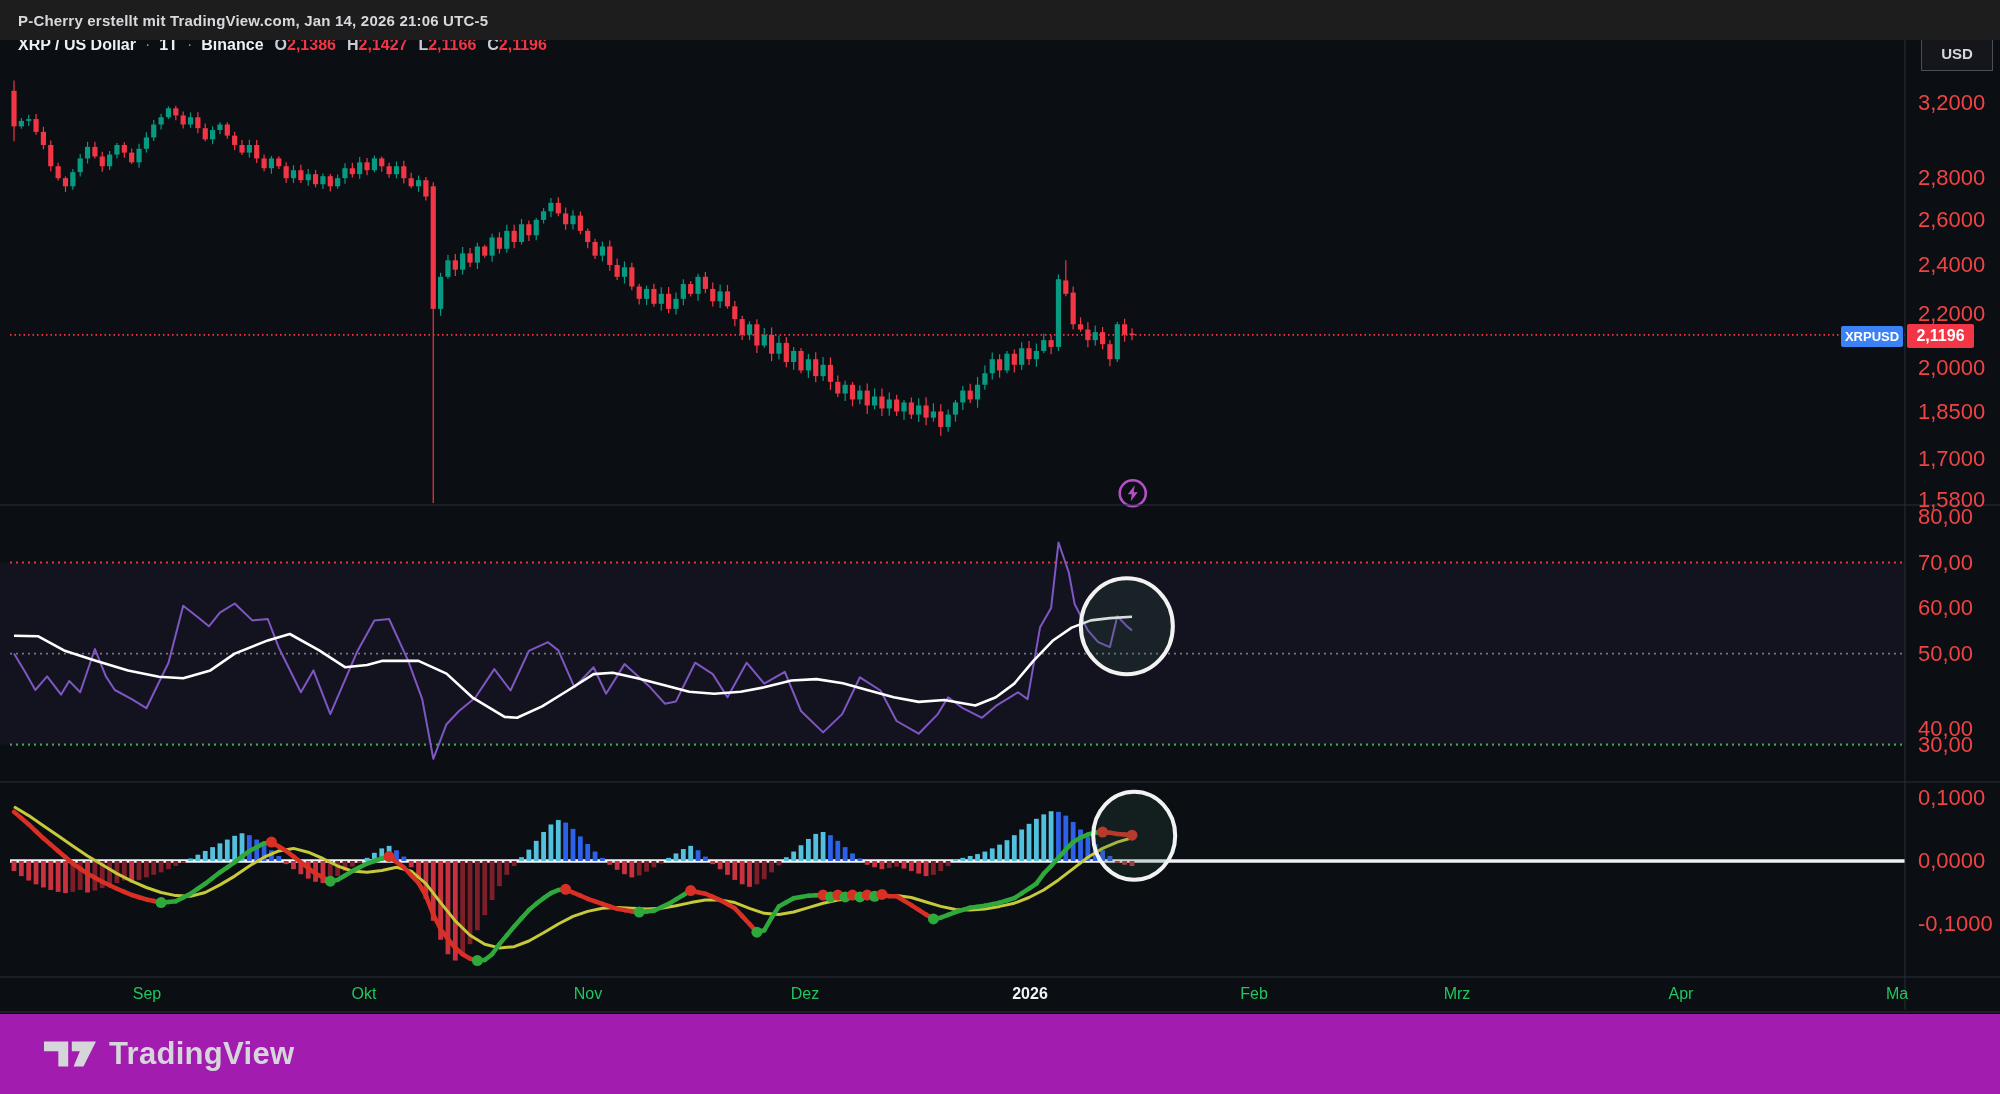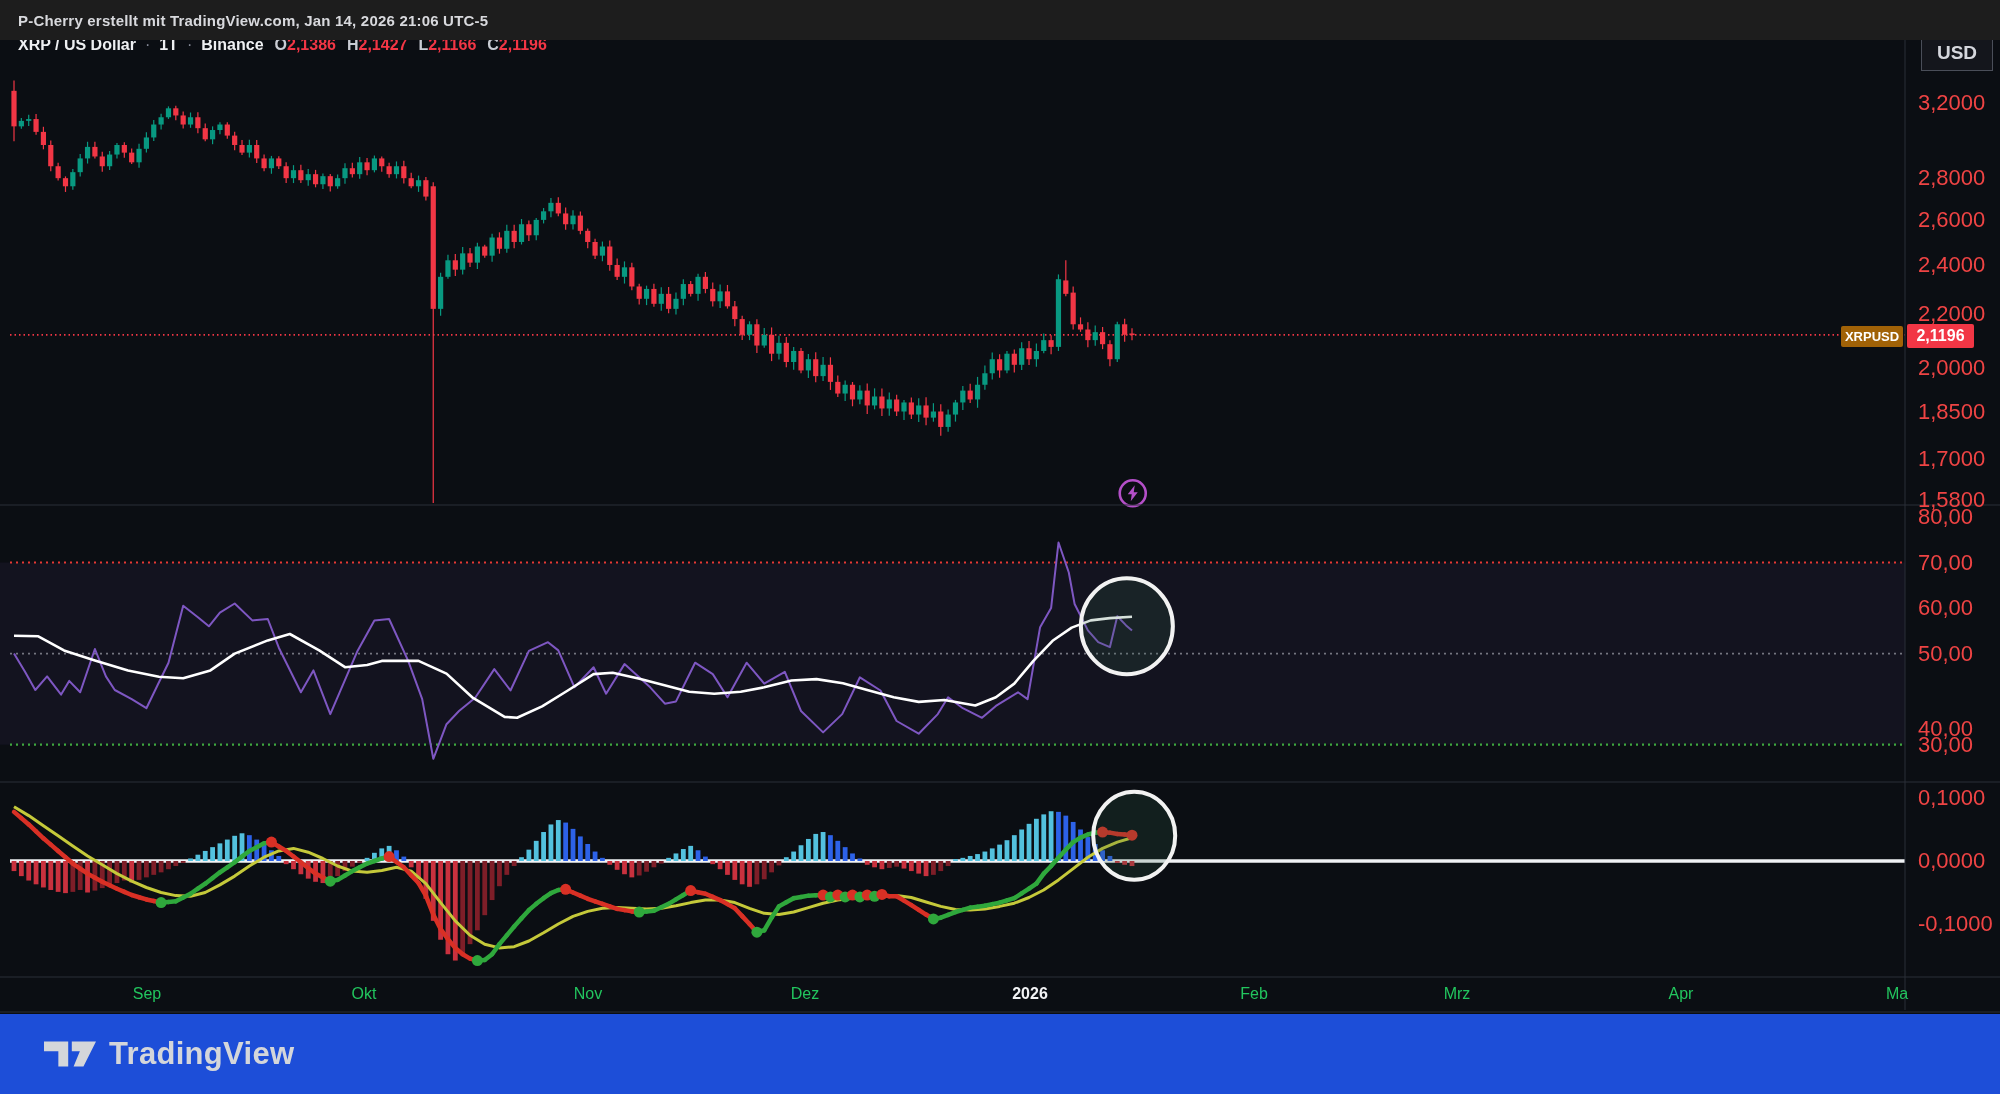--- a/index.html
+++ b/index.html
@@ -19,44 +19,44 @@
   }
   .sym .pair{font-weight:700;color:#EDEFF2}
   .sym .sep{color:#868B98}
   .sym .meta{font-weight:700;color:#EDEFF2}
   .sym .oh{margin-left:2px}
   .sym .oh .lbl{color:#C9CCD4;font-weight:600}
   .sym .oh .val{color:#F23645;font-weight:600}
   .usd-btn{
     position:absolute;top:35px;left:1921px;width:70px;height:34px;
     border:1px solid #4A4E59;border-radius:0;background:#14161C;
-    color:#D5D7DD;font-size:19px;font-weight:700;
+    color:#D5D7DD;font-size:15px;font-weight:700;
     display:flex;align-items:center;justify-content:center;z-index:4;cursor:pointer
   }
   .axis-label{
     position:absolute;left:1918px;transform:translateY(-50%);
     font-size:22px;color:#ef4444;z-index:3;white-space:nowrap
   }
   .time-label{
     position:absolute;top:985px;transform:translateX(-50%);
     font-size:16px;color:#22c55e;z-index:3
   }
   .time-label.year{color:#F2F3F5;font-weight:700}
   .badge-sym{
     position:absolute;left:1841px;top:326px;width:62px;height:21px;border-radius:2px;
-    background:#a16207;color:#FFF;font-size:13px;font-weight:700;
+    background:#3b82f6;color:#FFF;font-size:13px;font-weight:700;
     display:flex;align-items:center;justify-content:center;z-index:3
   }
   .badge-price{
     position:absolute;left:1907px;top:324px;width:67px;height:24px;border-radius:2px;
     background:#F23645;color:#FFF;font-size:16px;font-weight:700;
     display:flex;align-items:center;justify-content:center;z-index:3
   }
   .footer{
-    position:absolute;left:0;top:1014px;width:2000px;height:80px;background:#1d4ed8;
+    position:absolute;left:0;top:1014px;width:2000px;height:80px;background:#a21caf;
     display:flex;align-items:center;padding-left:44px;box-sizing:border-box;z-index:6
   }
   .brand{display:flex;align-items:center;gap:13px;color:#D4D6DA;cursor:pointer}
   .brand-text{font-size:31px;font-weight:700;letter-spacing:.3px}
   #chart-svg{position:absolute;left:0;top:0;z-index:1}
   .hit{position:absolute;z-index:2}
 </style>
 </head>
 <body>
 

